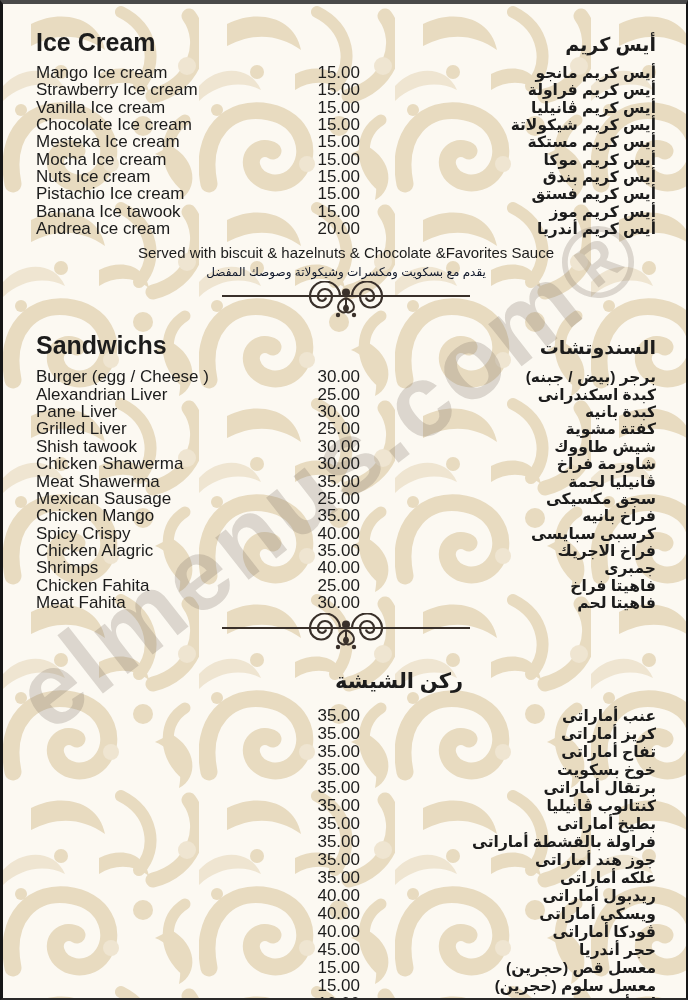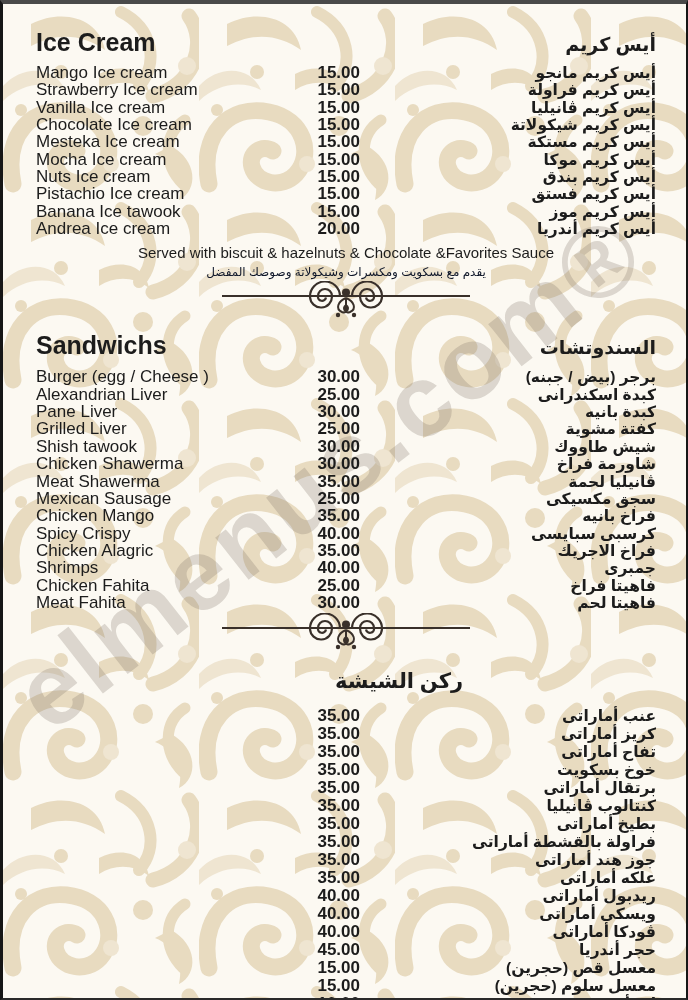--- a/index.html
+++ b/index.html
@@ -49,21 +49,21 @@
   .sec-head .ar { font-size: 19px; font-weight: bold; margin: 0; }
   .rows { display: block; }
   .row {
     display: grid;
     grid-template-columns: 252px 72px 1fr;
     align-items: baseline;
     line-height: 17.35px;
   }
   .shisha .row { line-height: 18px; }
   .row .name  { font-size: 17px; }
-  .row .price { font-size: 17px; text-align: right; font-weight: bold; }
+  .row .price { font-size: 17px; text-align: right; }
   .row .ar    { font-size: 15.5px; font-weight: bold; text-align: right; }
   .note-en { margin: 7px 0 0 0; text-align: center; font-size: 15px; }
   .note-ar { margin: 4px 0 0 0; text-align: center; font-size: 12px; color: #0f172a; }
   .divider { width: 252px; height: 40px; margin: 2px auto 0 auto; display: block; }
   .sand-head { margin-top: 10px; margin-bottom: 8px; gap: 33px; }
   .shisha-title {
     position: relative; left: 53px;
     text-align: center;
     font-size: 21px; font-weight: bold;
     margin: 16px 0 14px 0;

